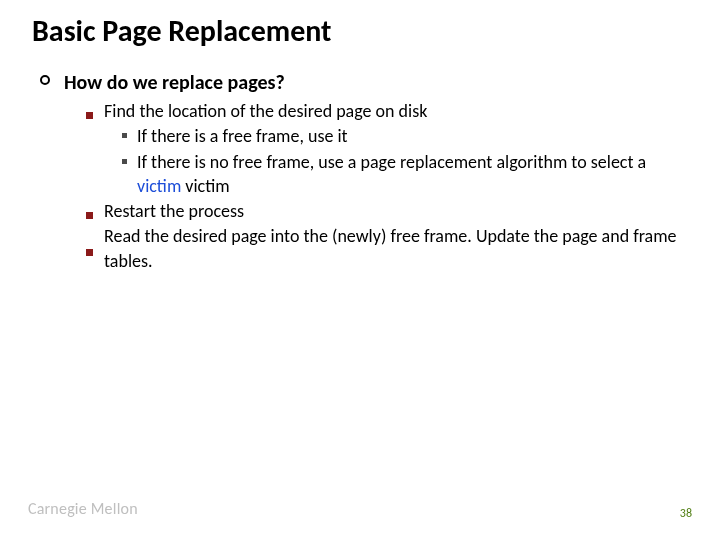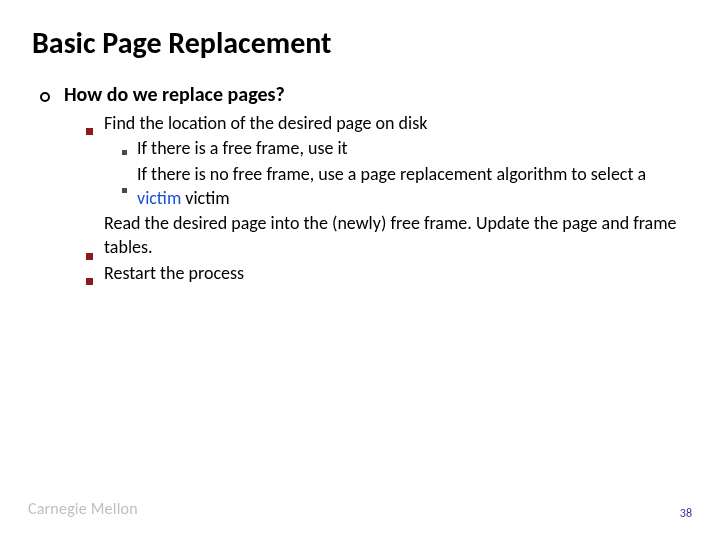--- a/index.html
+++ b/index.html
@@ -8,21 +8,21 @@
     width: 720px;
     height: 540px;
     background: #fff;
     font-family: Calibri, "Segoe UI", Arial, sans-serif;
     color: #000;
   }
   .slide {
     box-sizing: border-box;
     width: 720px;
     height: 540px;
-    padding: 24px 32px 24px 32px;
+    padding: 12px 32px 24px 32px;
     position: relative;
   }
   .title {
     font-size: 30px;
     font-weight: 700;
     color: #000;
     margin: 0 0 20px 0;
     letter-spacing: 0;
   }
   .institution {
@@ -31,68 +31,68 @@
     left: 28px;
     font-size: 16px;
     color: #bfbfbf;
     letter-spacing: 0.2px;
   }
   .pagenum {
     position: absolute;
     bottom: 20px;
     right: 28px;
     font-size: 12px;
-    color: #4c1d95;
+    color: #4d7c0f;
   }
 
   
   .l1 {
     display: flex;
-    align-items: center;
+    align-items: flex-start;
     margin: 0 0 4px 0;
   }
   .l1-bullet {
     width: 10px;
     height: 10px;
     border: 2.2px solid #000;
     border-radius: 50%;
     box-sizing: border-box;
     margin: 6px 14px 0 8px;
     flex: 0 0 auto;
   }
   .l1-text {
     font-size: 20px;
     font-weight: 700;
     line-height: 1.3;
   }
 
   
   .l2 {
     display: flex;
-    align-items: flex-end;
+    align-items: center;
     margin: 1px 0 1px 54px;
     max-width: 620px;
   }
   .l2-bullet {
     width: 7px;
     height: 7px;
     background: #8b1a1a;
     margin: 8px 11px 0 0;
     flex: 0 0 auto;
   }
   .l2-text {
     font-size: 18px;
     font-weight: 400;
     line-height: 1.35;
   }
 
   
   .l3 {
     display: flex;
-    align-items: center;
+    align-items: flex-start;
     margin: 1px 0 1px 90px;
     max-width: 580px;
   }
   .l3-bullet {
     width: 5px;
     height: 5px;
     background: #4a4a4a;
     margin: 9px 10px 0 0;
     flex: 0 0 auto;
   }
@@ -131,24 +131,24 @@
 
   <div class="l3">
     <span class="l3-bullet"></span>
     <span class="l3-text">
       <span>If there is no free frame, use a page replacement algorithm to select a </span><span class="victim">victim</span><span> victim</span>
     </span>
   </div>
 
   <div class="l2">
     <span class="l2-bullet"></span>
-    <span class="l2-text">Read the desired page into the (newly) free frame. Update the page and frame tables.</span>
+    <span class="l2-text">Restart the process</span>
   </div>
 
   <div class="l2">
     <span class="l2-bullet"></span>
-    <span class="l2-text">Restart the process</span>
+    <span class="l2-text">Read the desired page into the (newly) free frame. Update the page and frame tables.</span>
   </div>
 
   <div class="institution">Carnegie Mellon</div>
   <div class="pagenum">38</div>
 
 </div>
 
 </body></html>

